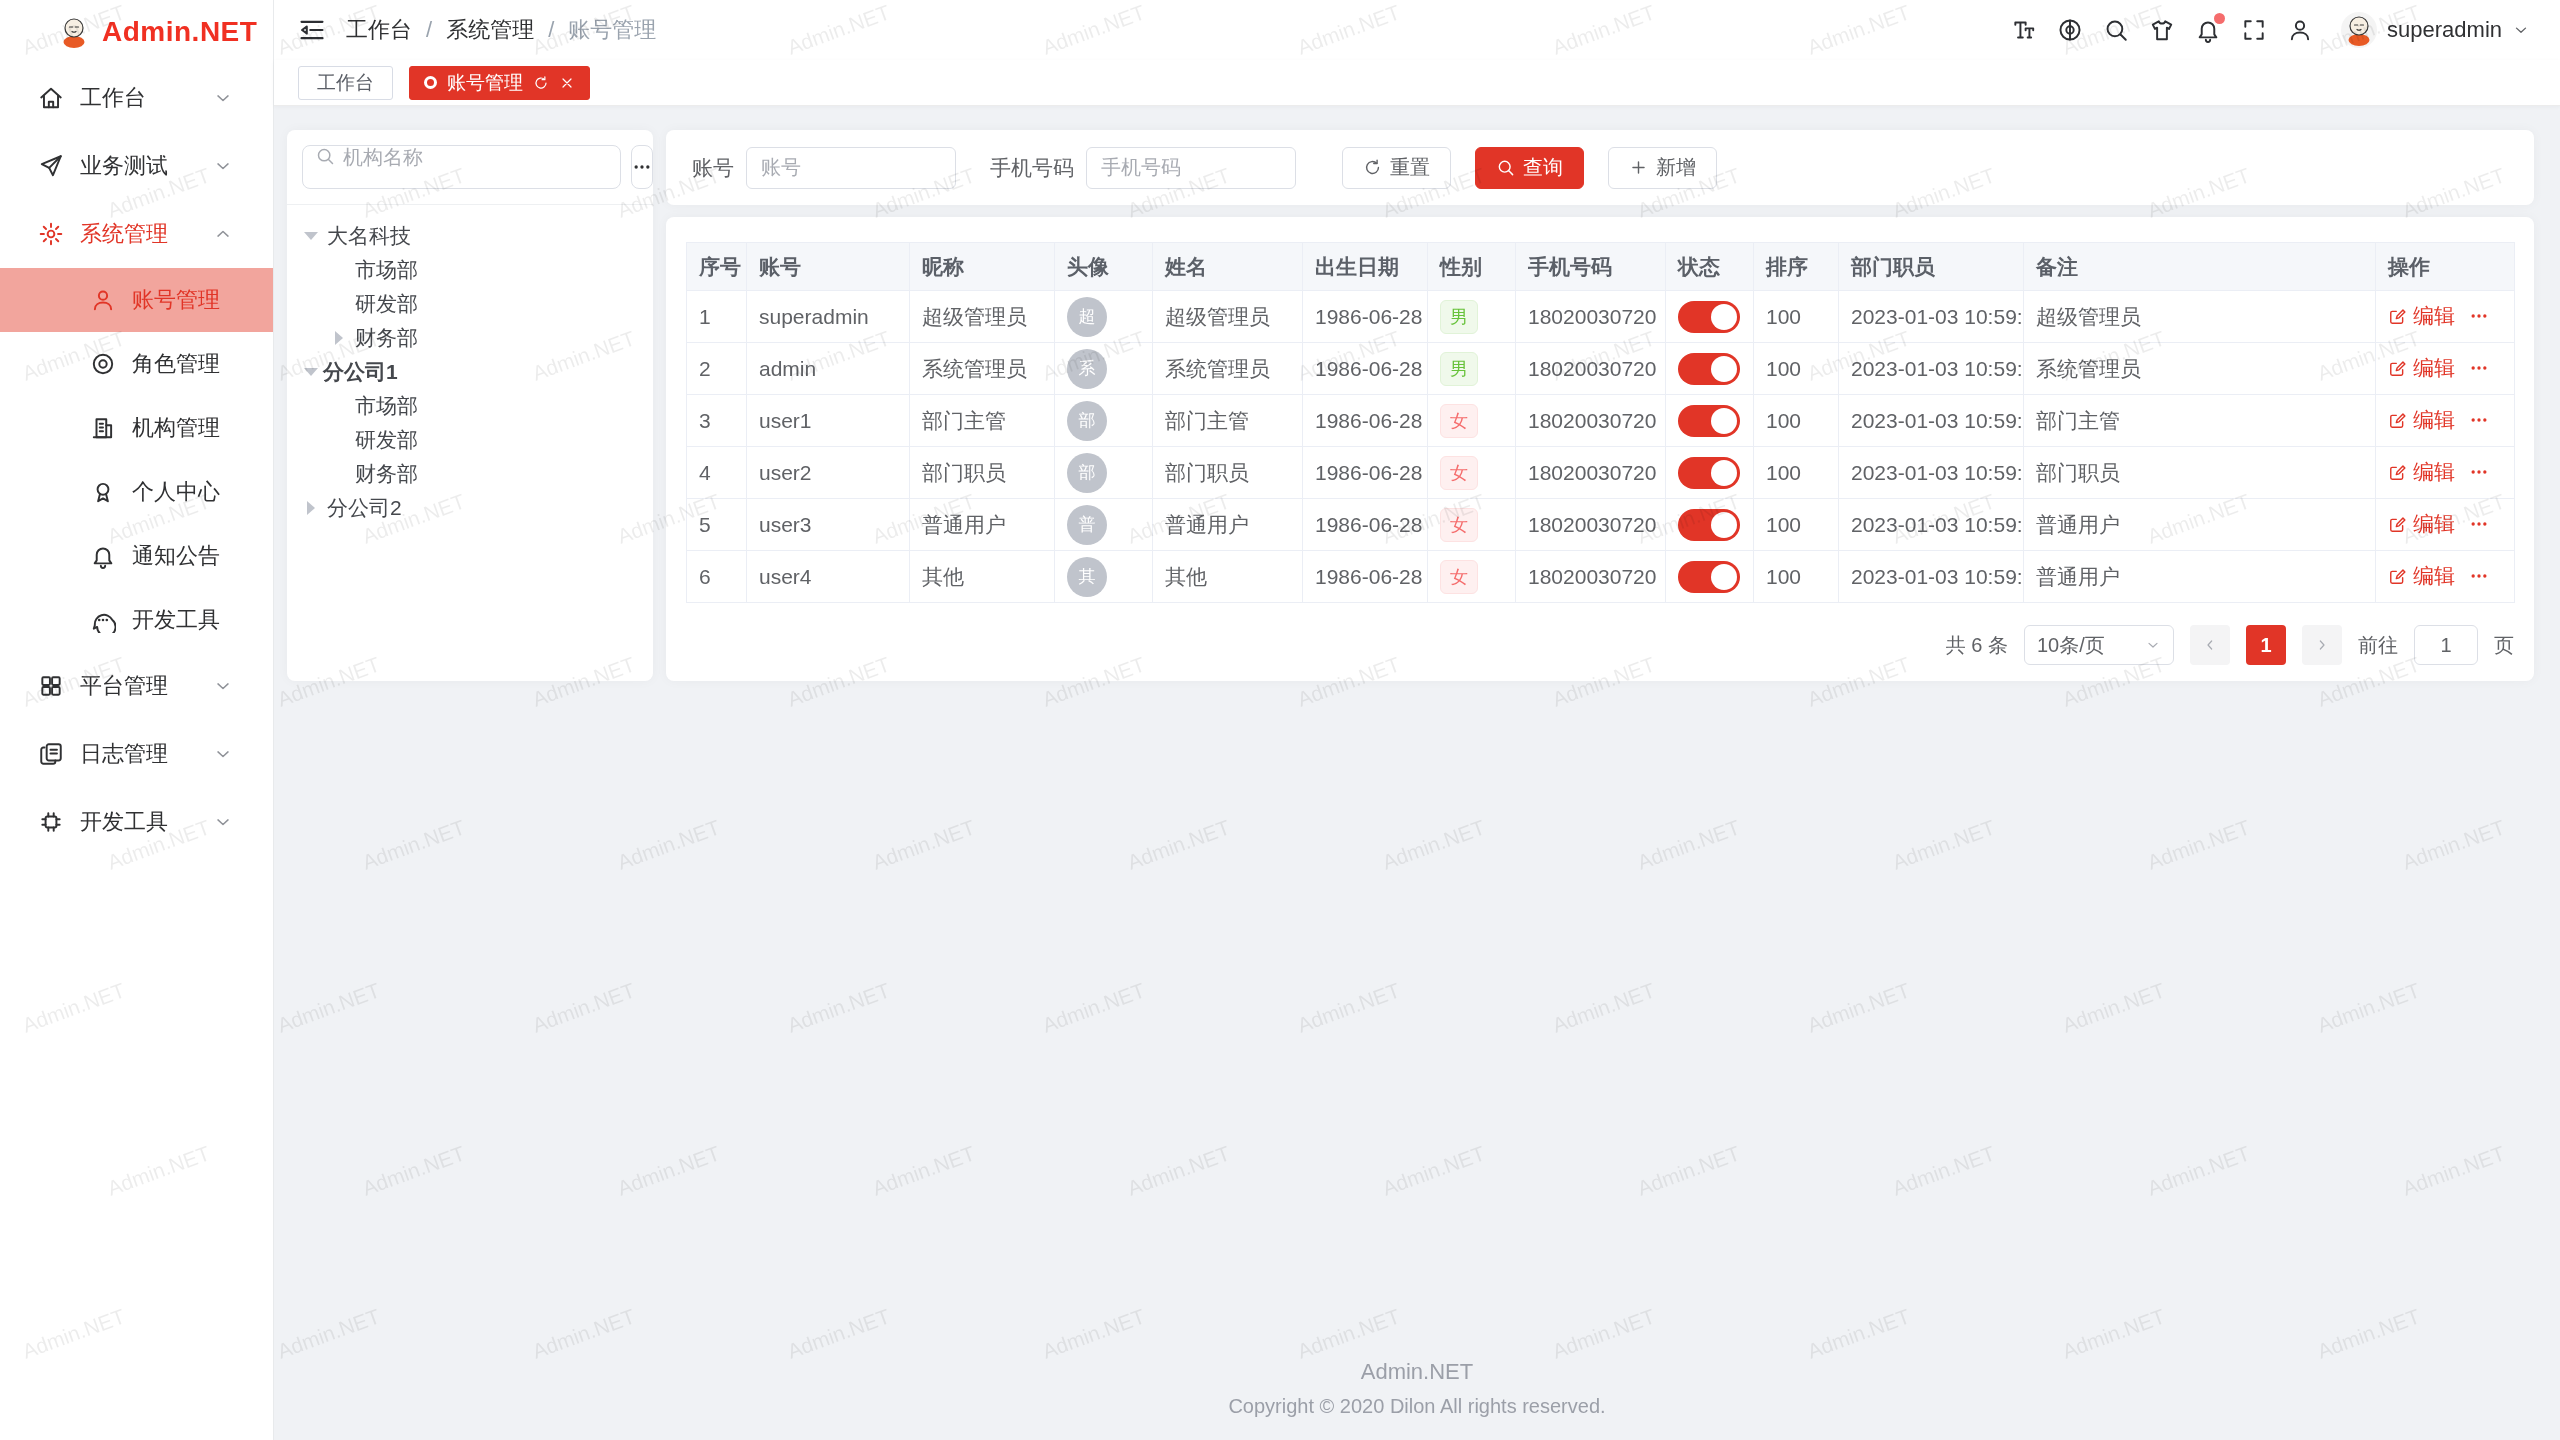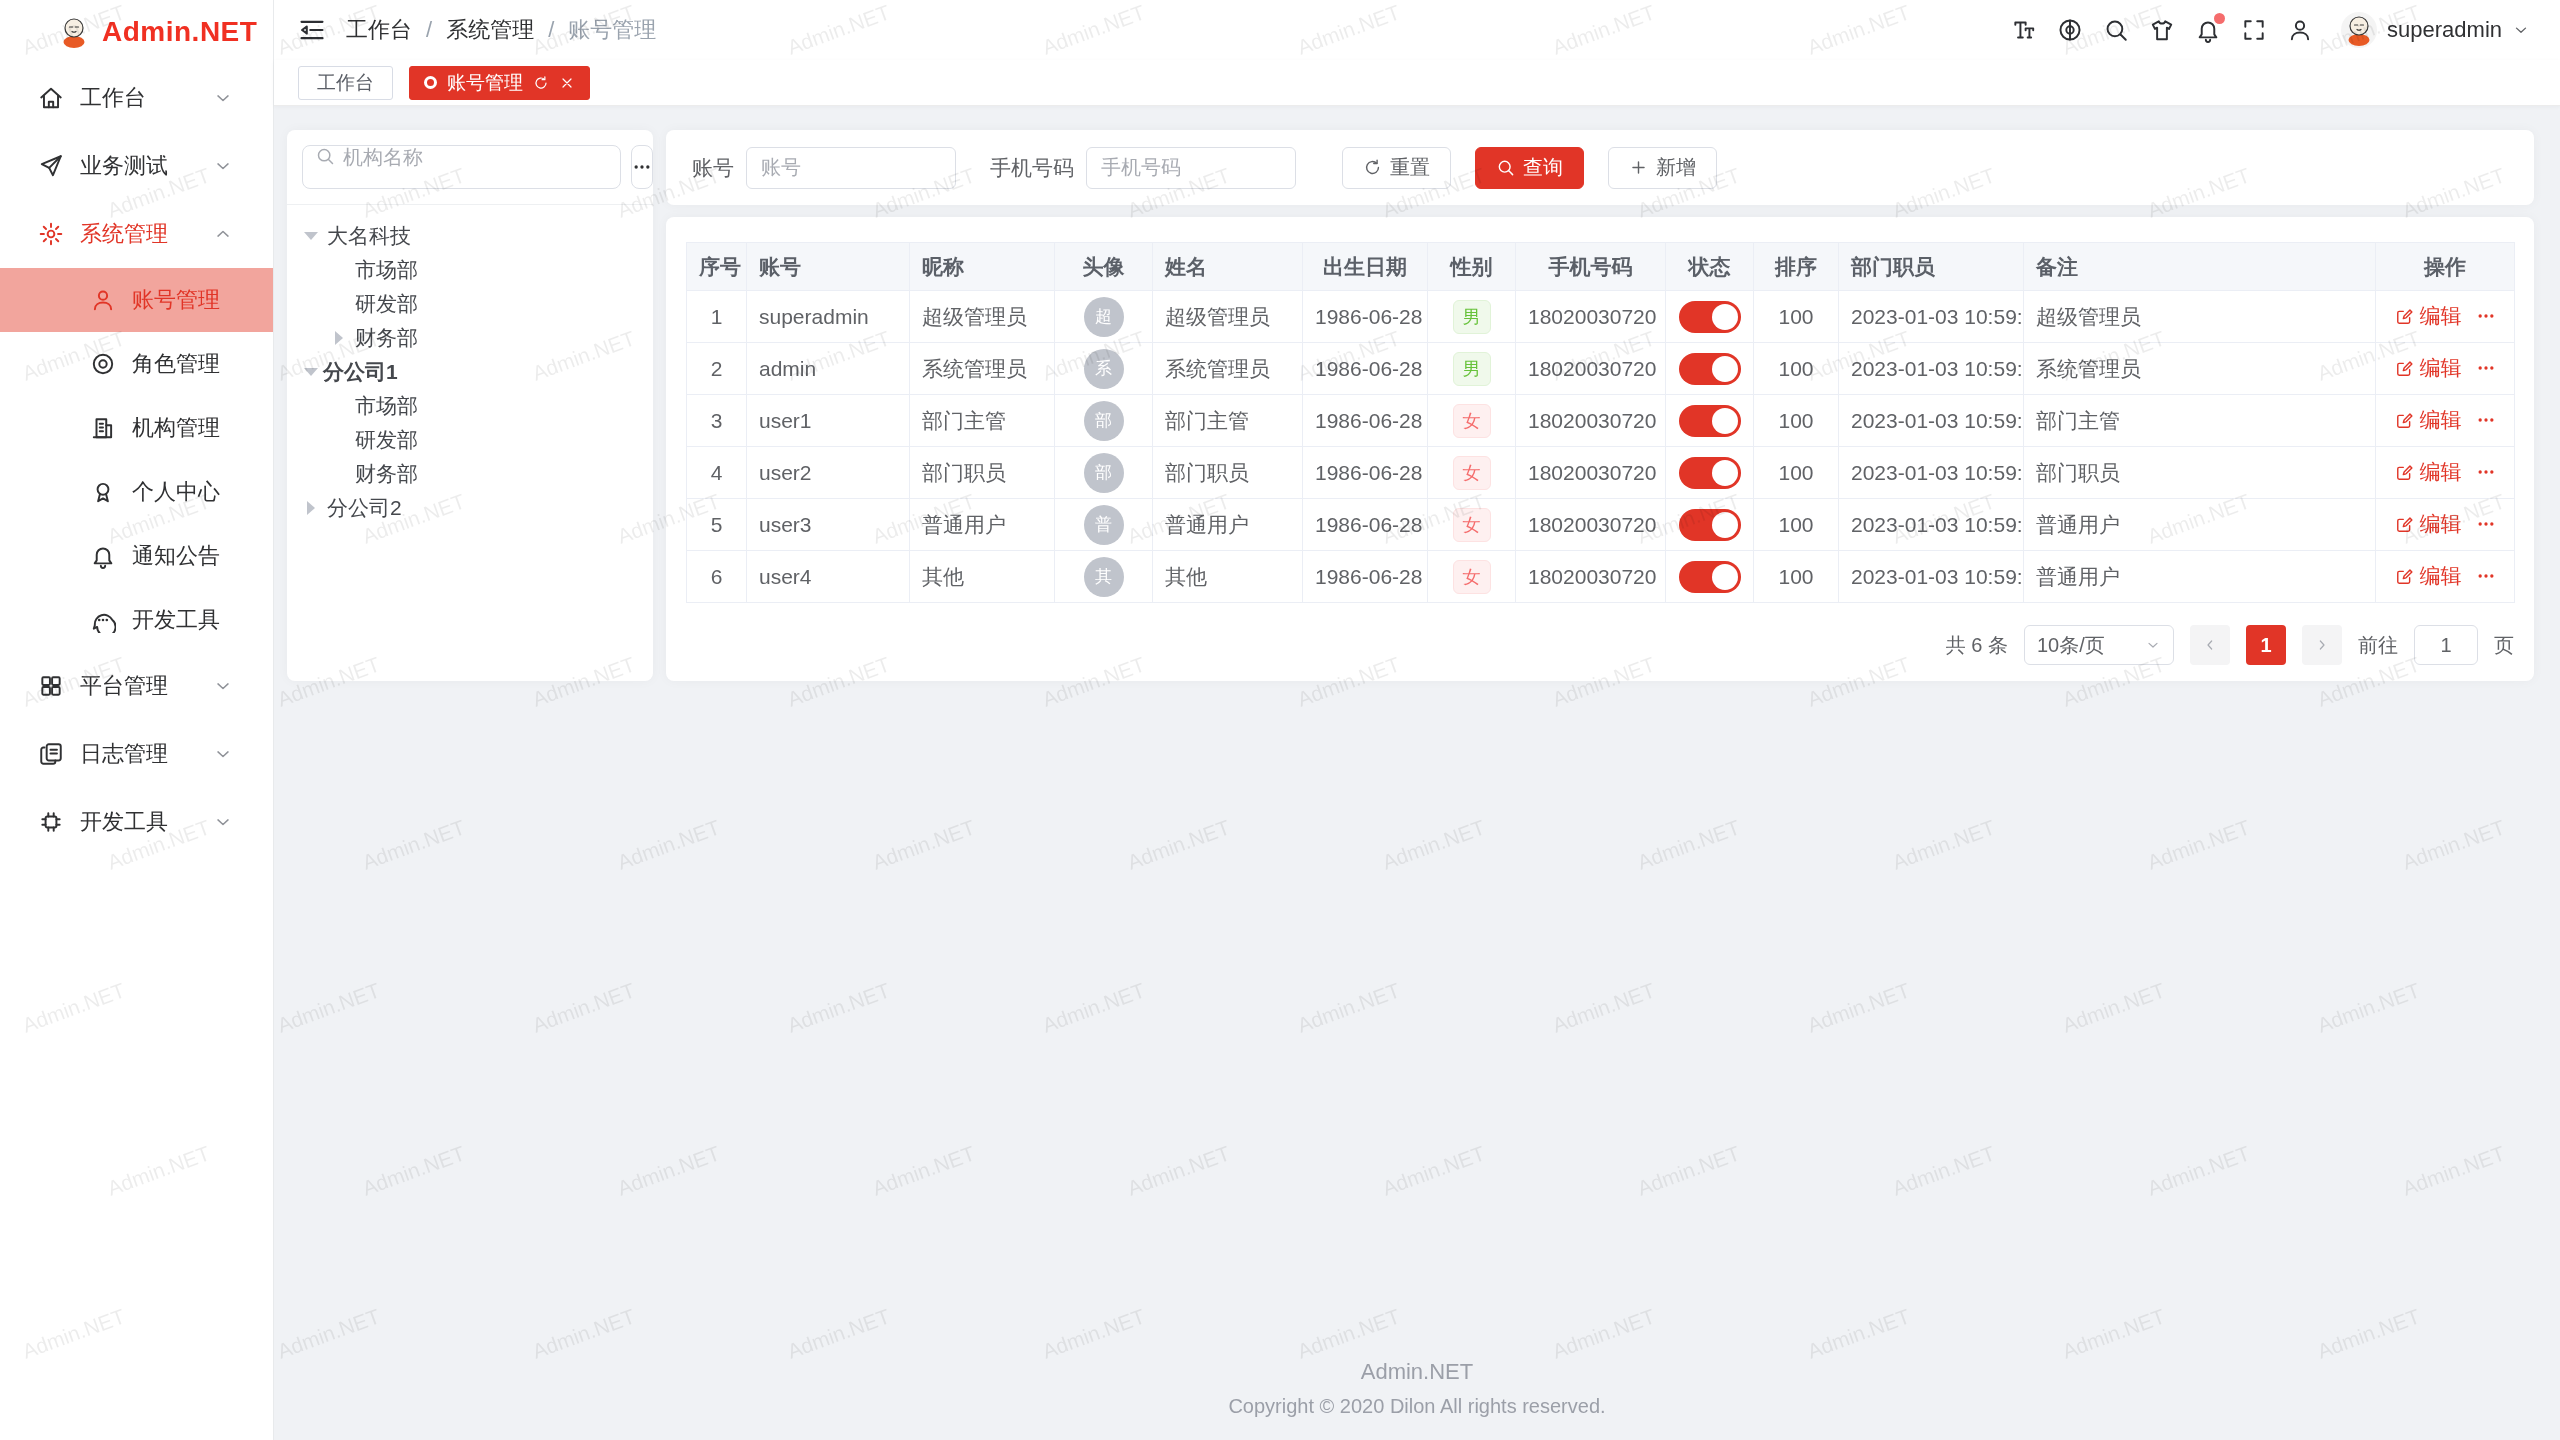--- a/index.html
+++ b/index.html
@@ -72,21 +72,21 @@
   .gap46 { width:46px; flex:none; }
   .btn { height:42px; border-radius:6px; border:1px solid #dcdfe6; background:#fff; color:#606266; font-size:20px; display:inline-flex; align-items:center; gap:8px; padding:0 20px; cursor:pointer; font-family:inherit; margin-right:24px; white-space:nowrap; }
   .btn .icon { width:19px; height:19px; }
   .btn.primary { background:var(--accent); border-color:var(--accent); color:#fff; }
 
   .table-card { flex:1; padding:25px 20px 16px; display:flex; flex-direction:column; }
   table { width:100%; border-collapse:collapse; table-layout:fixed; font-size:21px; color:#606266; }
   th { background:#f5f7fa; font-weight:600; color:#5b6068; height:48px; }
   td { height:52px; }
   th,td { border:1px solid #ebeef5; padding:0 12px; overflow:hidden; white-space:nowrap; }
-  .al { text-align:left; } .ac { text-align:center; }
+  .al { text-align:left; } .ac { text-align:left; }
   .avatar { display:inline-flex; align-items:center; justify-content:center; width:40px; height:40px; border-radius:50%; background:#c0c4cc; color:#fff; font-size:17px; vertical-align:middle; }
   .gbadge { display:inline-flex; align-items:center; justify-content:center; min-width:38px; height:34px; border-radius:6px; font-size:18px; border:1px solid; padding:0 6px; }
   .gbadge.male { color:#67c23a; background:#f0f9eb; border-color:#e1f3d8; }
   .gbadge.female { color:#f56c6c; background:#fef0f0; border-color:#fde2e2; }
   .switch { display:inline-block; width:62px; height:32px; border-radius:16px; background:var(--accent); position:relative; vertical-align:middle; cursor:pointer; }
   .switch::after { content:''; position:absolute; top:3px; right:3px; width:26px; height:26px; border-radius:50%; background:#fff; }
   .act-wrap { display:inline-flex; align-items:center; gap:14px; color:var(--accent); }
   .act-edit { display:inline-flex; align-items:center; gap:6px; cursor:pointer; }
   .act-edit .icon { width:19px; height:19px; }
   .act-more { display:inline-flex; cursor:pointer; }

